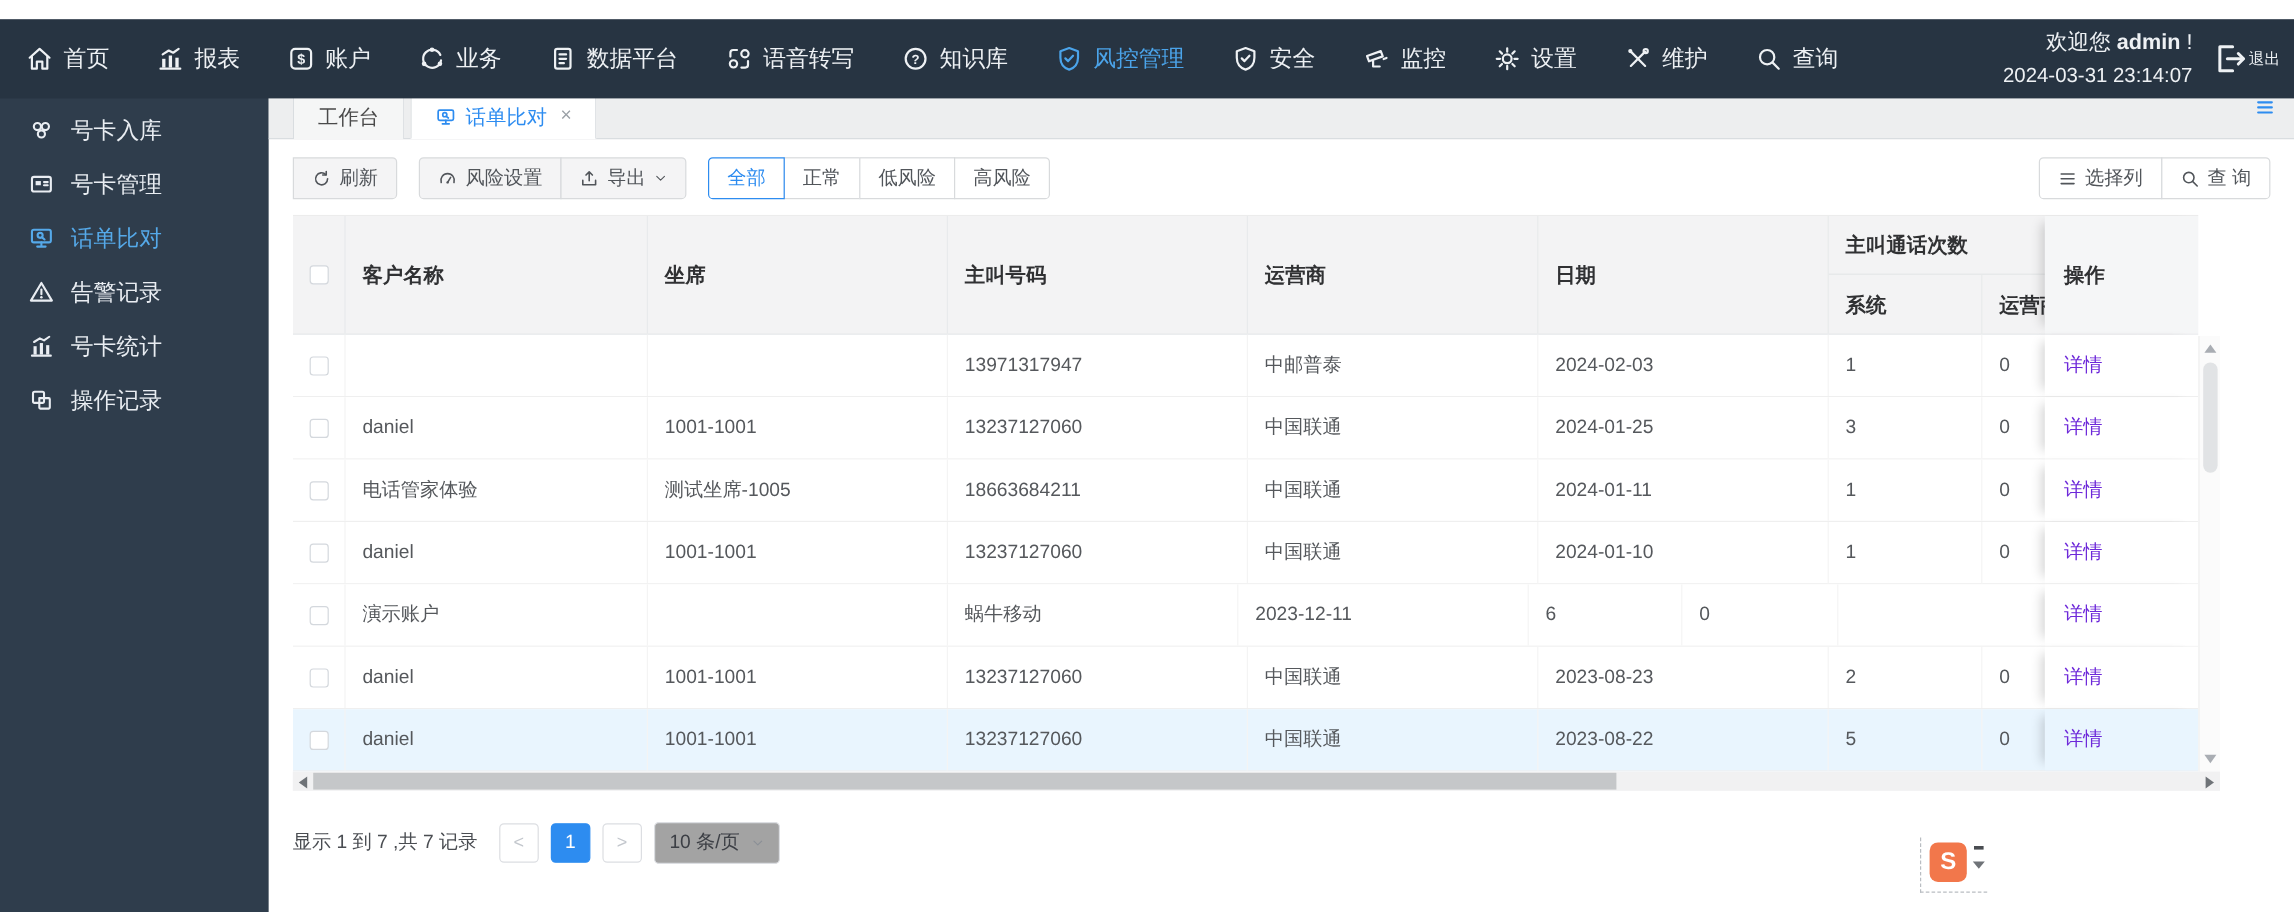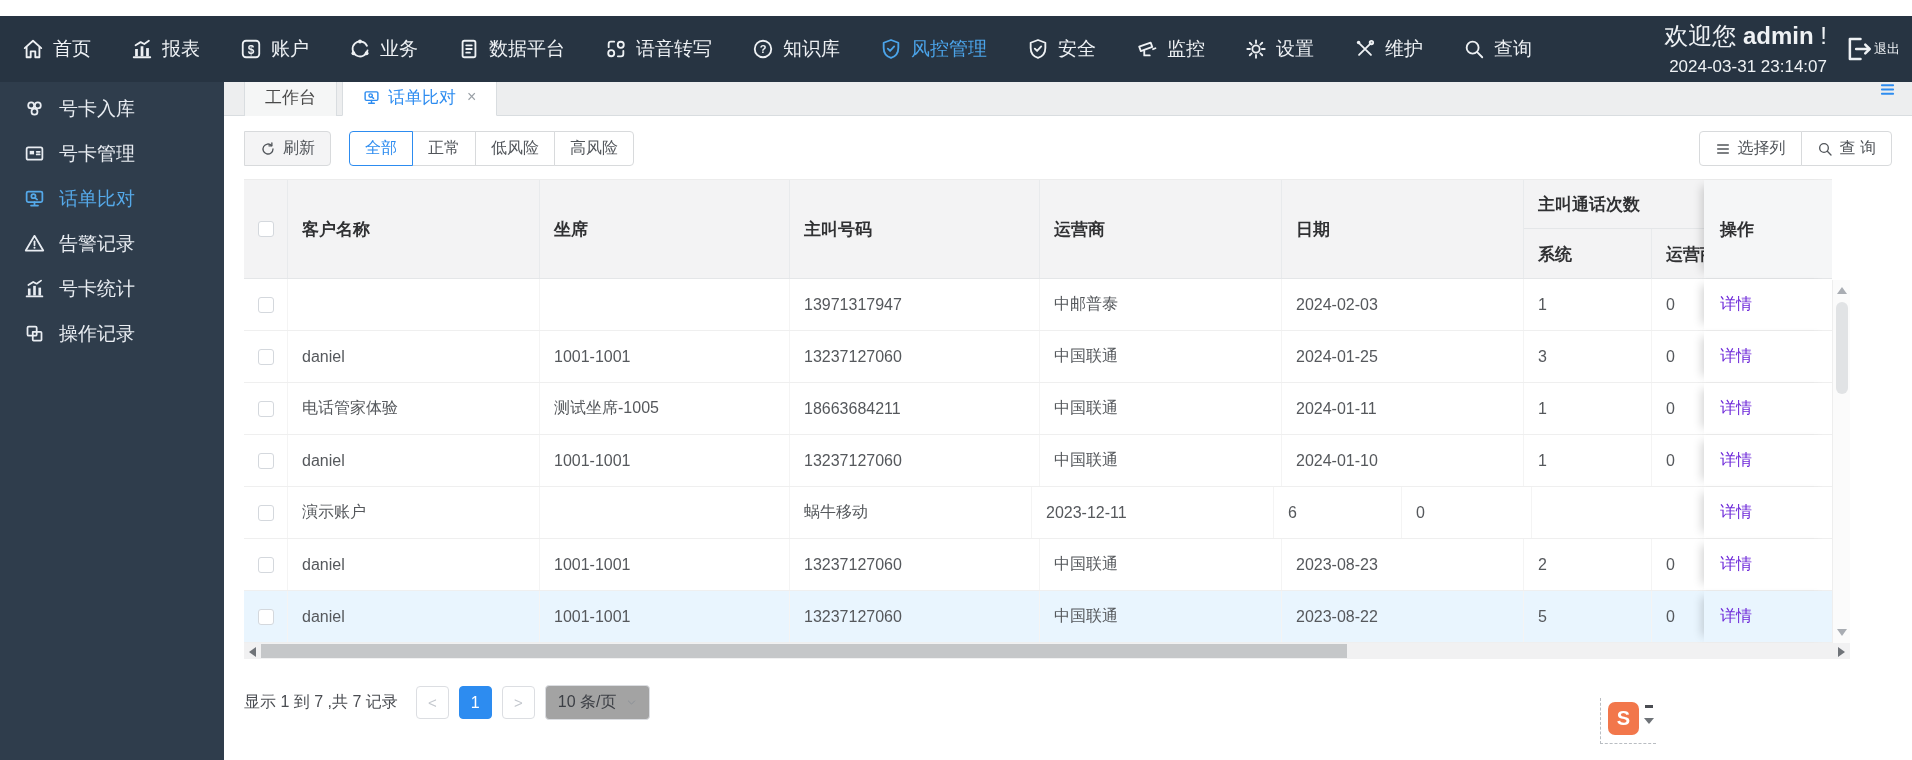--- a/index.html
+++ b/index.html
@@ -9,21 +9,21 @@
 
   
   .navbar { position:absolute; top:16px; left:0; width:1912px; height:66px;
     background:#273442; color:#eef1f4; display:flex; align-items:center; z-index:30; }
   .nav-menu { display:flex; align-items:center; gap:40px; padding-left:22px; }
   .nav-item { display:flex; align-items:center; gap:9px; font-size:19px; cursor:pointer; white-space:nowrap; }
   .nav-item.active { color:#4ba4ea; }
   .nav-ico svg { width:22px; height:22px; }
   .nav-right { margin-left:auto; display:flex; align-items:center; gap:16px; padding-right:12px; }
   .welcome-block { text-align:right; line-height:1.55; }
-  .welcome-line { font-size:24px; }
+  .welcome-line { font-size:18px; }
   .welcome-line b { font-weight:bold; }
   .datetime { font-size:17px; }
   .logout-block { display:flex; flex-direction:row; align-items:center; gap:1px; font-size:13px; cursor:pointer; }
   .logout-block svg { width:30px; height:30px; }
 
   
   .sidebar { position:absolute; top:66px; left:0; bottom:0; width:224px; background:#2f3d4c; padding-top:20px; }
   .side-item { display:flex; align-items:center; gap:14px; height:45px; padding-left:24px;
     color:#e9edf2; font-size:19px; cursor:pointer; }
   .side-item.active { color:#55a9e9; }
@@ -368,20 +368,46 @@
       <button class="btn">
         <span>
             <svg viewBox="0 0 24 24">
               <path d="M19.5 12 A7.5 7.5 0 1 1 17.3 6.7" fill="none" stroke="currentColor" stroke-width="2" stroke-linecap="round" stroke-linejoin="round"></path>
               <path d="M17.8 2.8 V7.2 H13.4" fill="none" stroke="currentColor" stroke-width="2" stroke-linecap="round" stroke-linejoin="round"></path>
             </svg>
           </span>
         <span>刷新</span>
       </button>
     </div>
+    <div class="btn-group">
+      <button class="btn">
+        <span>
+            <svg viewBox="0 0 24 24">
+              <path d="M4 16.5 A8.4 8.4 0 1 1 20 16.5" fill="none" stroke="currentColor" stroke-width="2" stroke-linecap="round" stroke-linejoin="round"></path>
+              <path d="M12 16.5 L15.8 10.2" fill="none" stroke="currentColor" stroke-width="2" stroke-linecap="round" stroke-linejoin="round"></path>
+              <circle cx="12" cy="16.5" r="1.5" fill="currentColor"></circle>
+            </svg>
+          </span>
+        <span>风险设置</span>
+      </button>
+      <button class="btn">
+        <span>
+            <svg viewBox="0 0 24 24">
+              <path d="M12 14.5 V3.8 M8 7.3 L12 3.3 L16 7.3" fill="none" stroke="currentColor" stroke-width="2" stroke-linecap="round" stroke-linejoin="round"></path>
+              <path d="M4 14 V19.5 H20 V14" fill="none" stroke="currentColor" stroke-width="2" stroke-linecap="round" stroke-linejoin="round"></path>
+            </svg>
+          </span>
+        <span>导出</span>
+        <span class="chev">
+            <svg viewBox="0 0 24 24">
+              <path d="M5 8.5 L12 15.5 L19 8.5" fill="none" stroke="currentColor" stroke-width="2" stroke-linecap="round" stroke-linejoin="round"></path>
+            </svg>
+          </span>
+      </button>
+    </div>
     <div class="btn-group white" id="filter-group">
         <button class="btn active">
           <span>全部</span>
         </button>
         <button class="btn">
           <span>正常</span>
         </button>
         <button class="btn">
           <span>低风险</span>
         </button>

